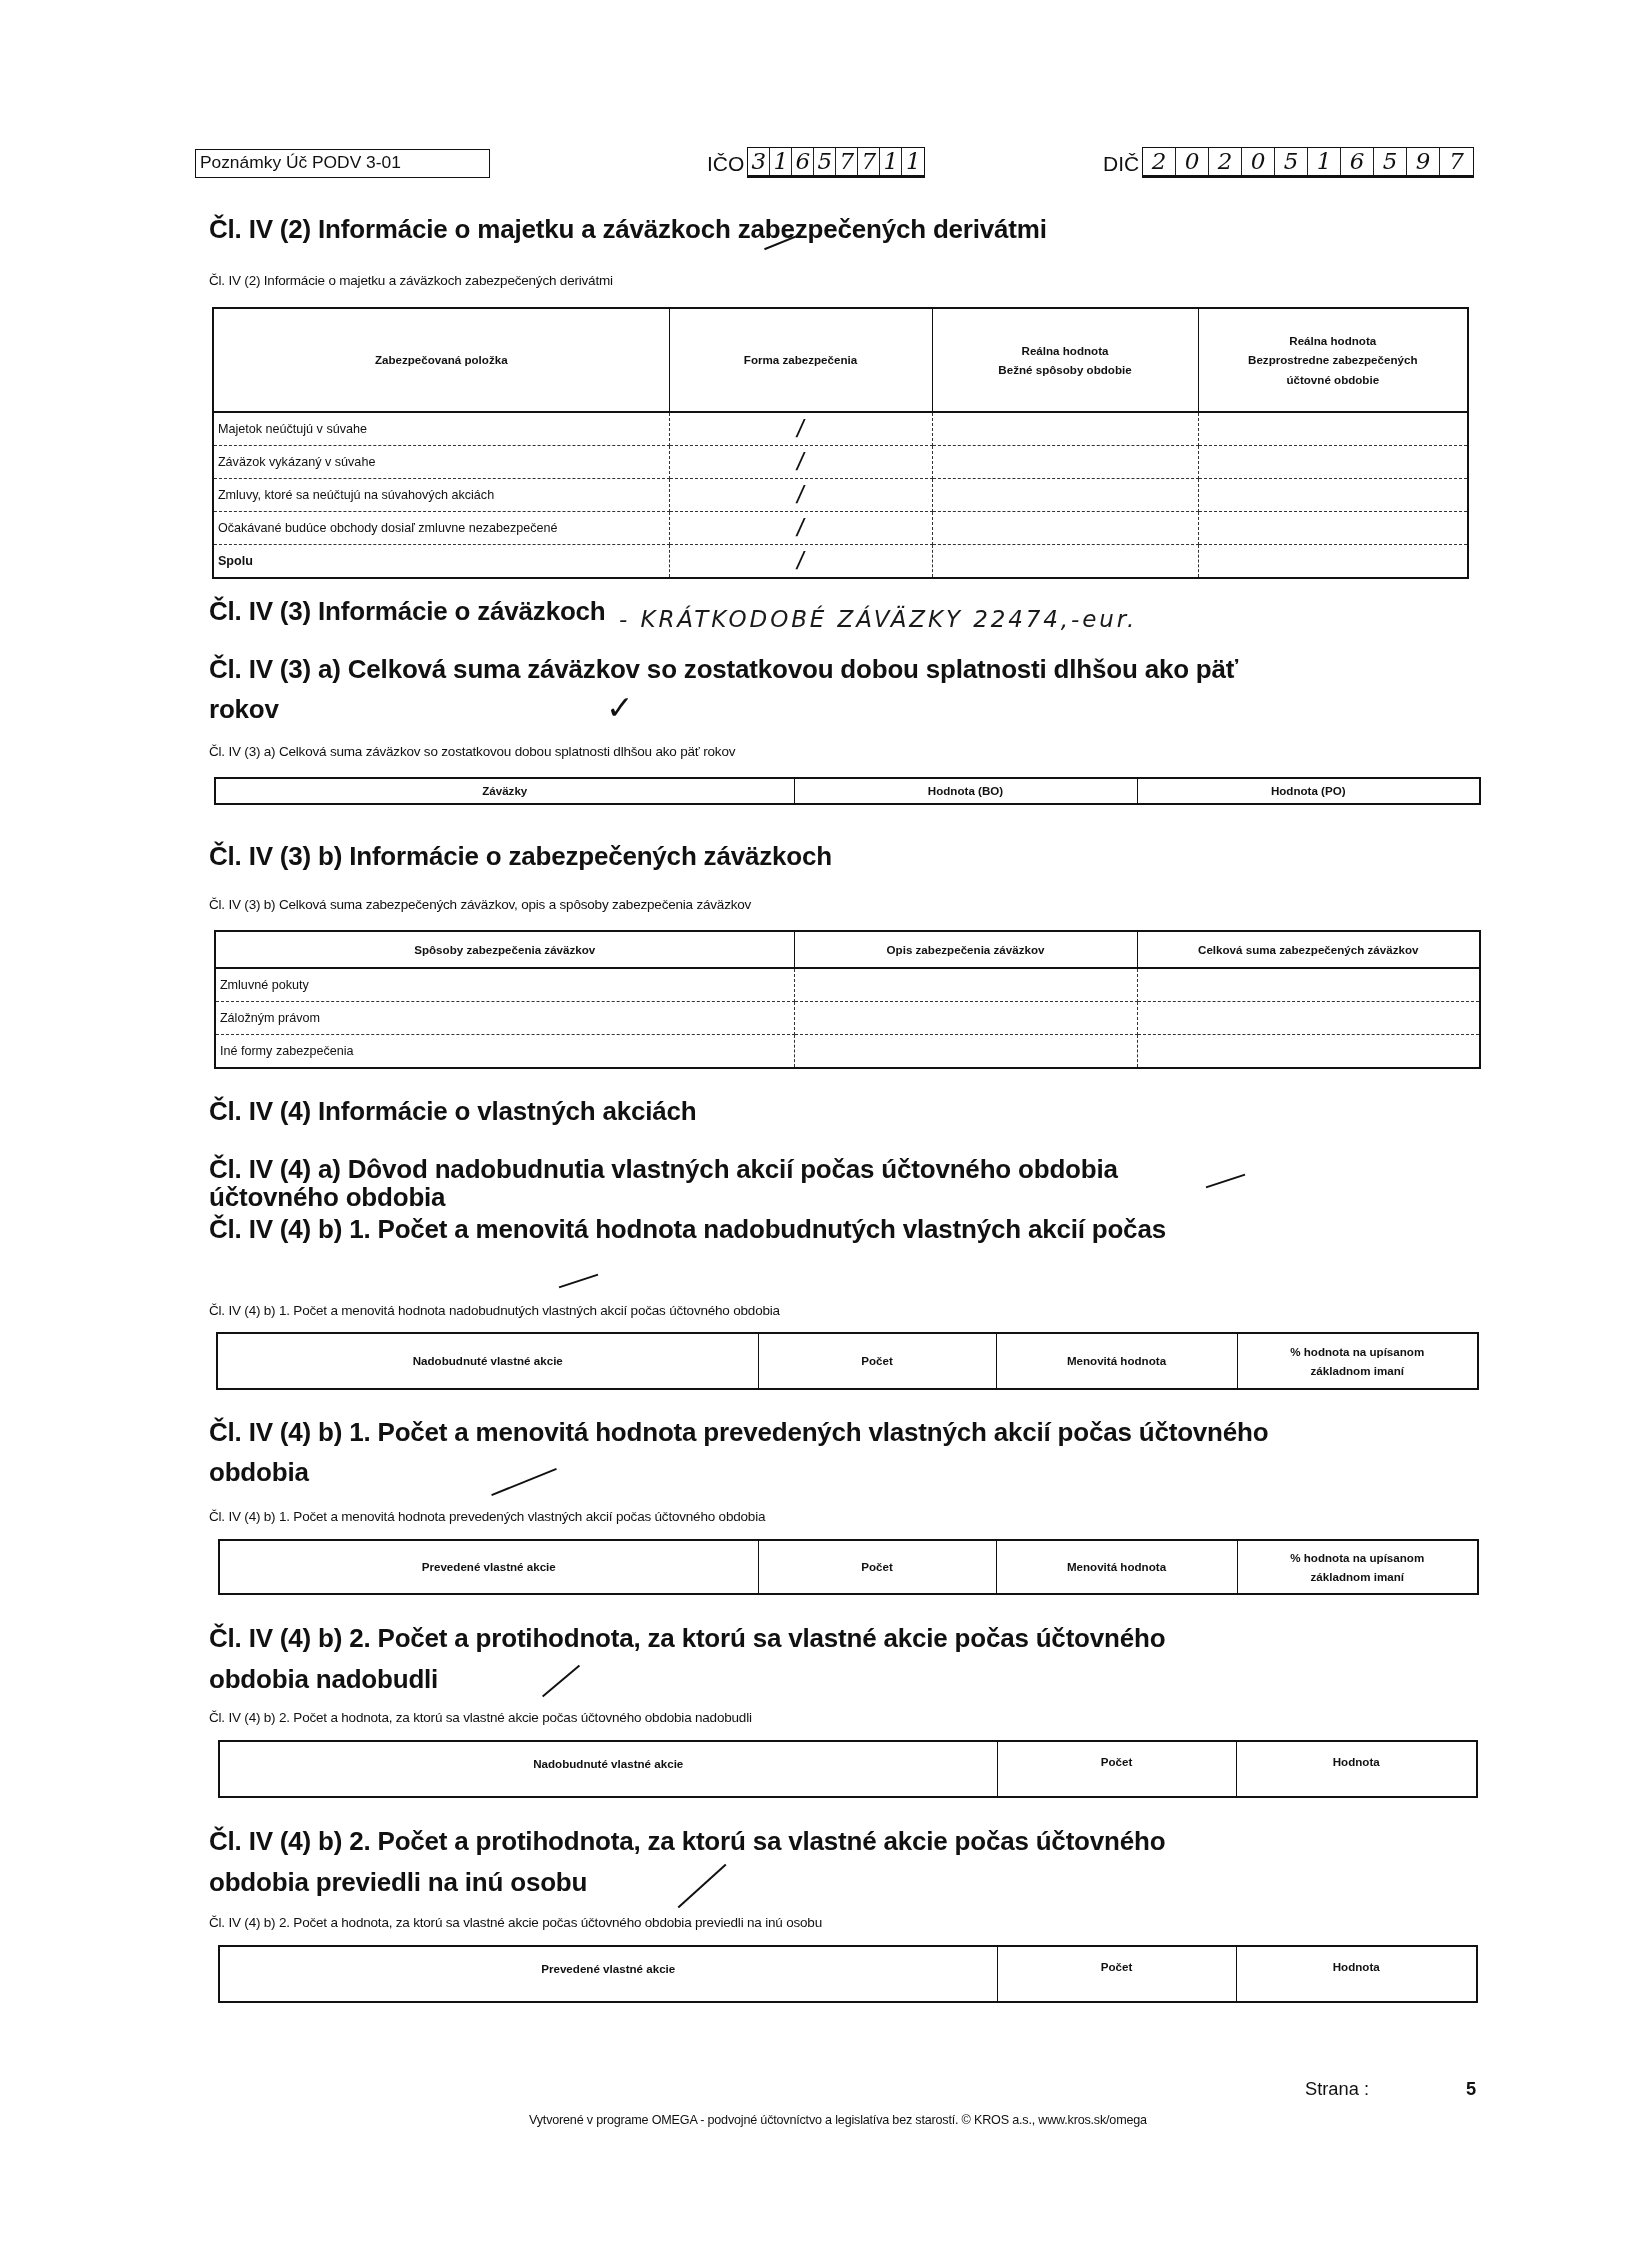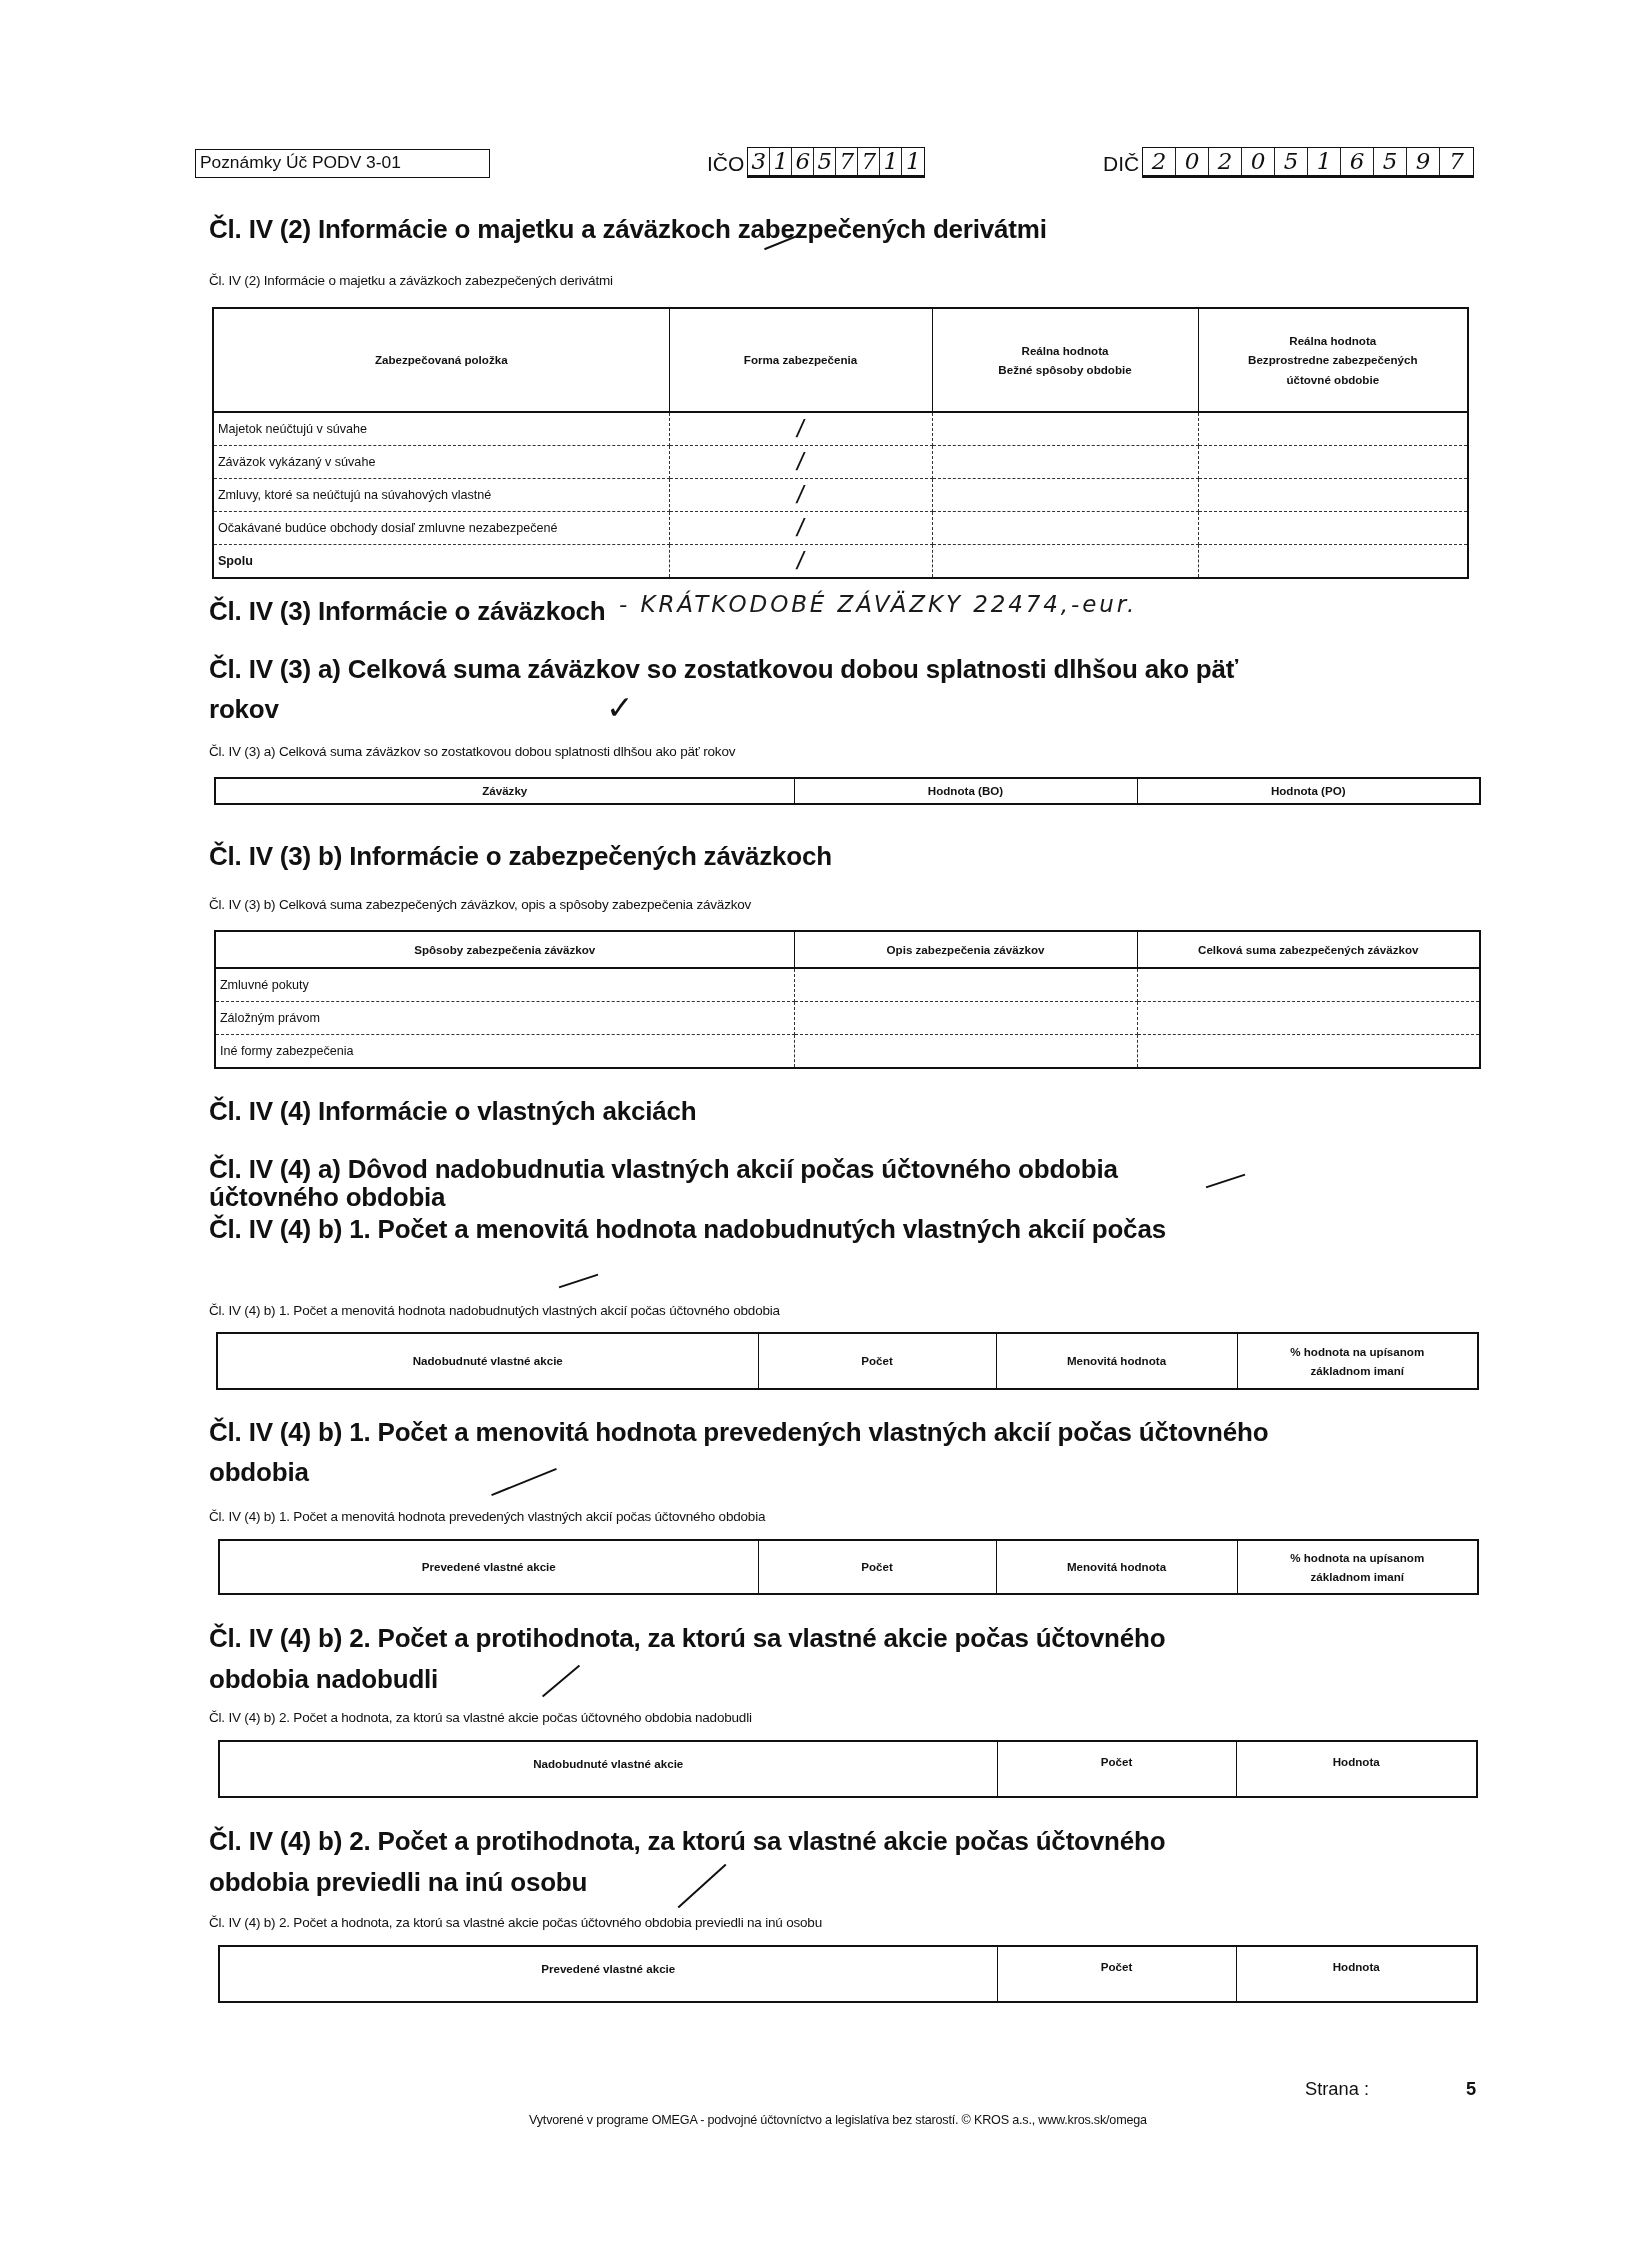--- a/index.html
+++ b/index.html
@@ -117,41 +117,41 @@
     <td></td>
     <td></td>
   </tr>
   <tr>
     <td>Záväzok vykázaný v súvahe</td>
     <td style="text-align:center"><span class="slash">/</span></td>
     <td></td>
     <td></td>
   </tr>
   <tr>
-    <td>Zmluvy, ktoré sa neúčtujú na súvahových vlastné</td>
+    <td>Zmluvy, ktoré sa neúčtujú na súvahových akciách</td>
     <td style="text-align:center"><span class="slash">/</span></td>
     <td></td>
     <td></td>
   </tr>
   <tr>
     <td>Očakávané budúce obchody dosiaľ zmluvne nezabezpečené</td>
     <td style="text-align:center"><span class="slash">/</span></td>
     <td></td>
     <td></td>
   </tr>
   <tr>
     <td class="bold">Spolu</td>
     <td style="text-align:center"><span class="slash">/</span></td>
     <td></td>
     <td></td>
   </tr>
 </tbody>
   </table>
 
-<div class="abs" style="left:209px; top:591px; display:flex; align-items:flex-start; white-space:nowrap;">
+<div class="abs" style="left:209px; top:591px; display:flex; align-items:flex-end; white-space:nowrap;">
   <span class="h1">Čl. IV (3) Informácie o záväzkoch</span>
   <span class="hand" style="margin-left:13.5px;">- KRÁTKODOBÉ ZÁVÄZKY 22474,-eur.</span>
 </div>
 
 <div class="abs h1" style="left:209px; top:649px;">Čl. IV (3) a) Celková suma záväzkov so zostatkovou dobou splatnosti dlhšou ako päť</div>
 <div class="abs h1" style="left:209px; top:689px;">rokov</div>
 <div class="abs tick" style="left:606px; top:691px;">✓</div>
 <div class="abs sub" style="left:209px; top:743px;">Čl. IV (3) a) Celková suma záväzkov so zostatkovou dobou splatnosti dlhšou ako päť rokov</div>
 
 <table class="form" style="left:214px; top:777px; width:1265px;">

